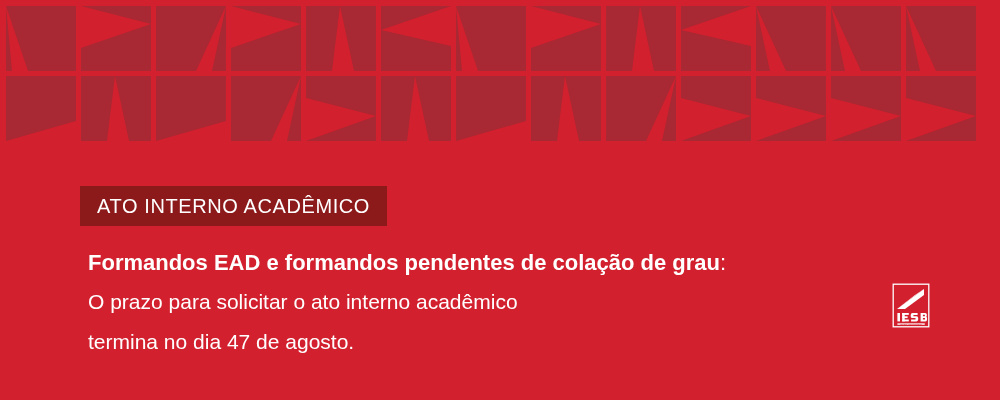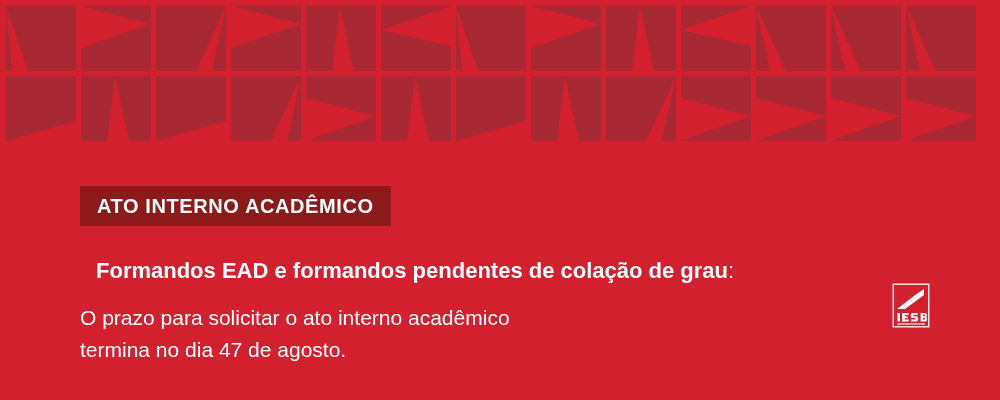--- a/index.html
+++ b/index.html
@@ -46,47 +46,47 @@
     display: flex;
     align-items: center;
     background: #8c1a1a;
   }
   #ato-badge .badge-label {
     color: #ffffff;
     font-size: 20px;
     line-height: 1;
     letter-spacing: 0.6px;
     white-space: nowrap;
-    font-weight: 700;
+    font-weight: 400;
   }
 
   
   #message-block {
     position: absolute;
     left: 80px;
     top: 240px;
     width: 800px;
   }
   #headline {
     color: #ffffff;
     font-size: 22px;
     font-weight: bold;
     line-height: 30px;
-    margin: 16px;
+    margin: 8px;
     white-space: nowrap;
   }
   #headline .headline-colon {
     font-weight: normal;
   }
   .body-line {
     color: #ffffff;
     font-size: 21px;
     font-weight: 400;
     line-height: 32px;
-    margin: 0;
+    margin: 8px;
     white-space: nowrap;
   }
 
   
   #iesb-logo {
     position: absolute;
     left: 891px;
     top: 282px;
     width: 40px;
     height: 47px;

